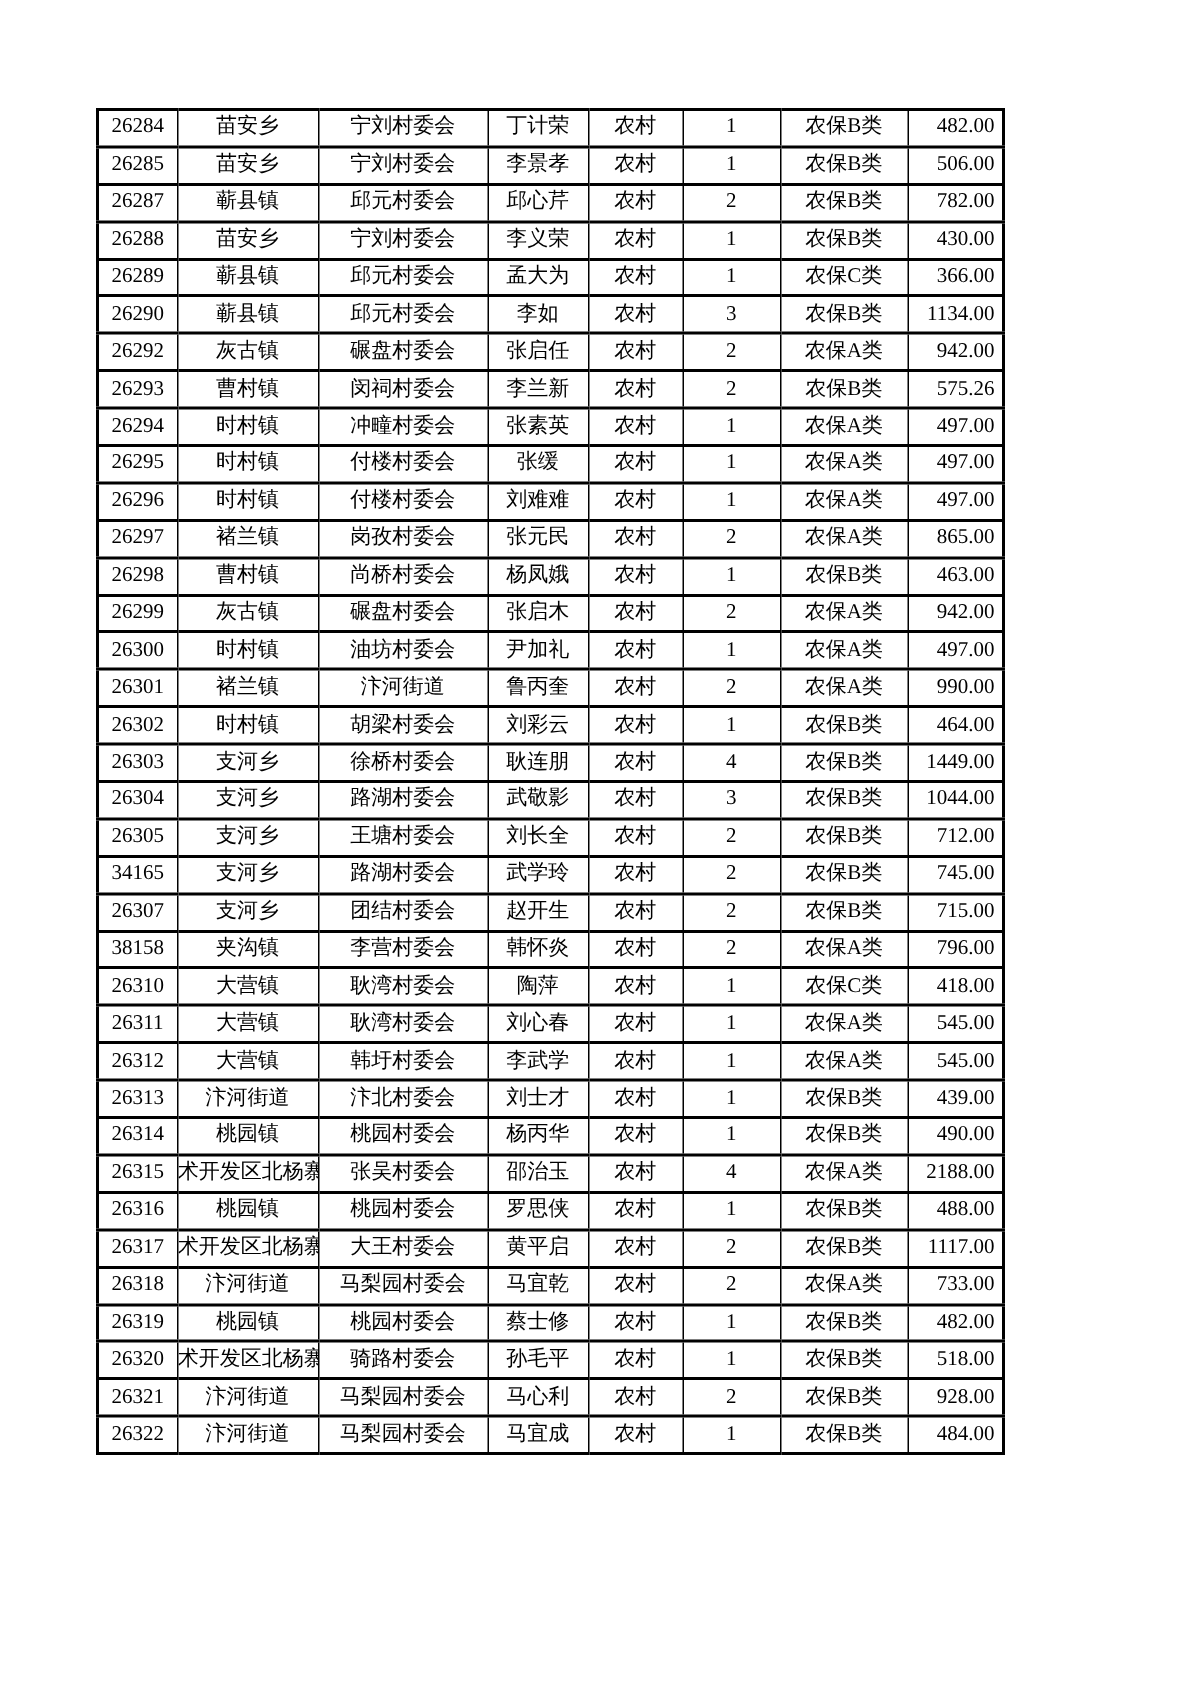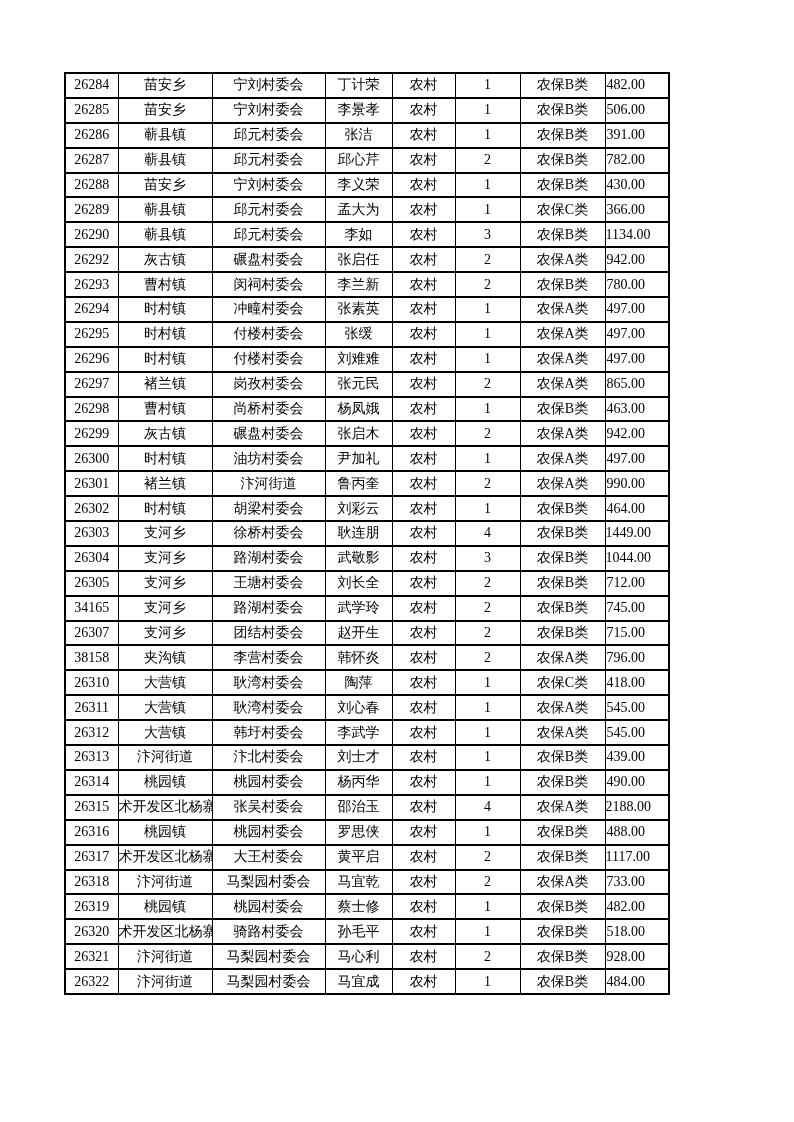--- a/index.html
+++ b/index.html
@@ -35,21 +35,21 @@
     height: 22.9px;
     padding: 0;
     text-align: center;
     vertical-align: middle;
     overflow: hidden;
     white-space: nowrap;
     line-height: 1;
   }
   table.records td.col-amount {
     text-align: right;
-    padding-right: 23px;
+    padding-right: 5px;
   }
   
   col.c-id        { width: 53px; }
   col.c-town      { width: 94px; }
   col.c-village   { width: 113px; }
   col.c-name      { width: 67px; }
   col.c-type      { width: 63px; }
   col.c-count     { width: 65px; }
   col.c-category  { width: 85px; }
   col.c-amount    { width: 64px; }
@@ -84,30 +84,20 @@
     <td>26285</td>
     <td>苗安乡</td>
     <td>宁刘村委会</td>
     <td>李景孝</td>
     <td>农村</td>
     <td>1</td>
     <td>农保B类</td>
     <td class="col-amount">506.00</td>
   </tr>
         <tr>
-    <td>26286</td>
-    <td>蕲县镇</td>
-    <td>邱元村委会</td>
-    <td>张洁</td>
-    <td>农村</td>
-    <td>1</td>
-    <td>农保B类</td>
-    <td class="col-amount">391.00</td>
-  </tr>
-        <tr>
     <td>26287</td>
     <td>蕲县镇</td>
     <td>邱元村委会</td>
     <td>邱心芹</td>
     <td>农村</td>
     <td>2</td>
     <td>农保B类</td>
     <td class="col-amount">782.00</td>
   </tr>
         <tr>
@@ -151,21 +141,21 @@
     <td class="col-amount">942.00</td>
   </tr>
         <tr>
     <td>26293</td>
     <td>曹村镇</td>
     <td>闵祠村委会</td>
     <td>李兰新</td>
     <td>农村</td>
     <td>2</td>
     <td>农保B类</td>
-    <td class="col-amount">780.00</td>
+    <td class="col-amount">575.26</td>
   </tr>
         <tr>
     <td>26294</td>
     <td>时村镇</td>
     <td>冲疃村委会</td>
     <td>张素英</td>
     <td>农村</td>
     <td>1</td>
     <td>农保A类</td>
     <td class="col-amount">497.00</td>

